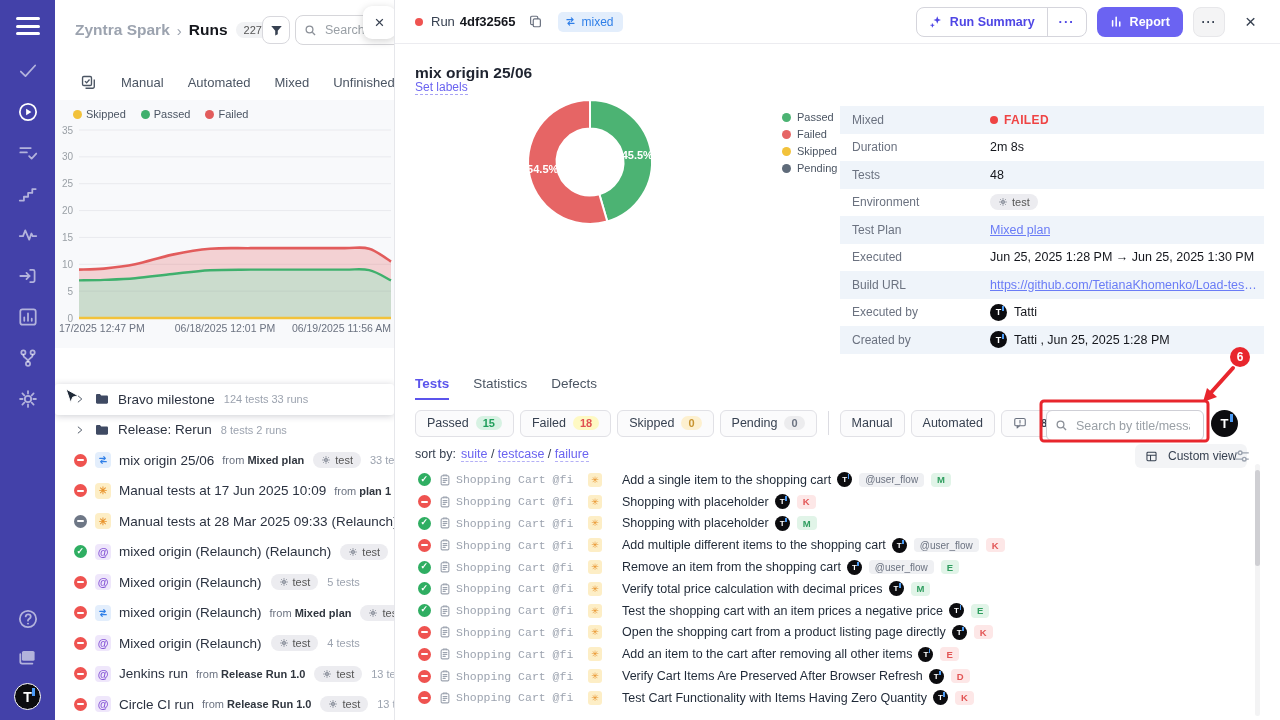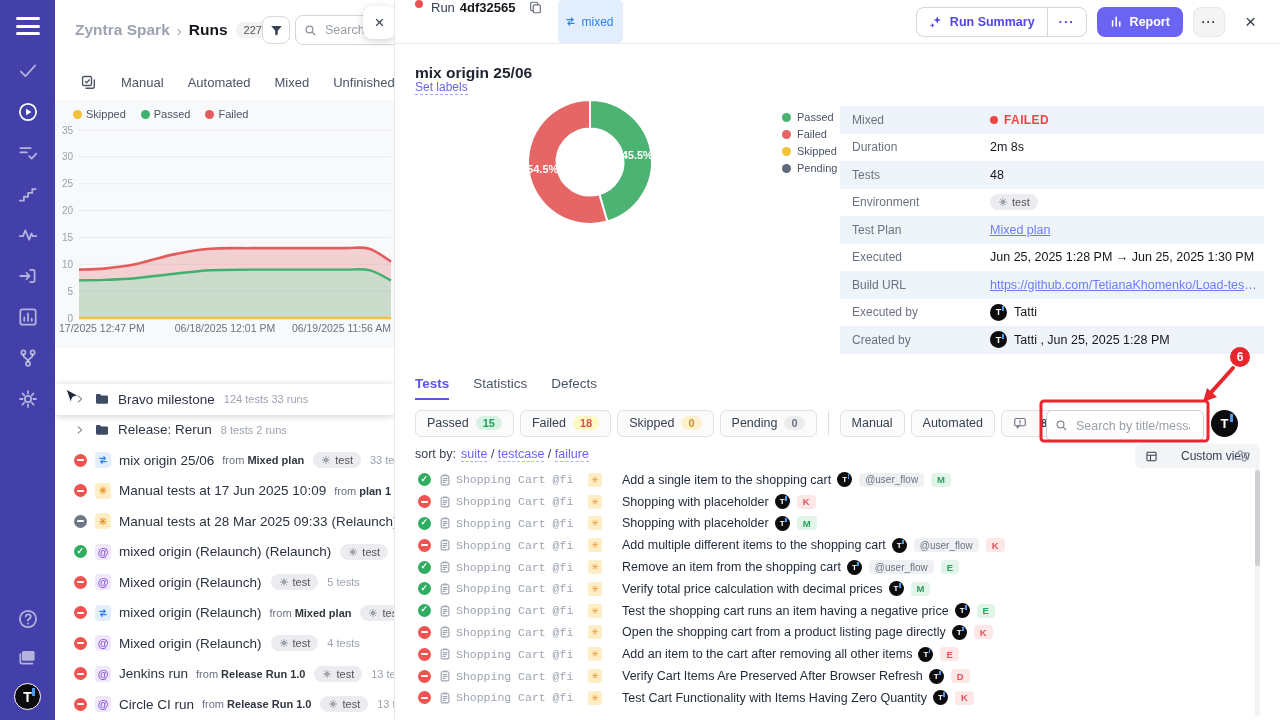--- a/index.html
+++ b/index.html
@@ -58,21 +58,21 @@
   .type-ico.automated { background:#efe7fb; color:#8655d6; font-size:11px; }
   .run-name { white-space:nowrap; }
   .run-from { margin-left:8px; font-size:11px; color:#6b7280; white-space:nowrap; }
   .run-from b { color:#30363f; }
   .env-chip { margin-left:9px; background:#ececf0; border-radius:10px; padding:2px 8px; font-size:11px; color:#555; display:inline-flex; align-items:center; gap:4px; white-space:nowrap; }
   .run-meta { margin-left:9px; font-size:11px; color:#9ca3af; white-space:nowrap; }
   #list-cursor { position:absolute; left:8px; top:4px; z-index:6; width:16px; height:18px; }
 
   
   #main-panel { position:absolute; left:395px; top:0; width:885px; height:720px; background:#fff; }
-  #run-header { position:absolute; left:0; top:0; width:100%; height:44px; border-bottom:1px solid #ececf0; display:flex; padding:0 18px 0 20px; }
+  #run-header { position:absolute; left:0; top:0; width:100%; height:44px; border-bottom:1px solid #ececf0; display:flex; align-items:center; padding:0 18px 0 20px; }
   .rh-dot { width:8px; height:8px; border-radius:50%; background:#ef5350; margin-right:8px; }
   .rh-label { font-size:13px; color:#374151; margin-right:5px; }
   .rh-id { font-size:13px; font-weight:700; color:#15171d; }
   .rh-copy { margin-left:12px; color:#6b7280; width:16px; height:16px; cursor:pointer; }
   .rh-chip { margin-left:14px; background:#e3eefc; color:#2f7fe8; font-size:12px; border-radius:5px; padding:3px 9px 3px 6px; display:inline-flex; align-items:center; gap:5px; cursor:default; }
   .rh-right { margin-left:auto; display:flex; align-items:center; gap:10px; }
   .btn-split { display:flex; align-items:center; border:1px solid #d5d5dc; border-radius:8px; height:30px; overflow:hidden; background:#fff; }
   .btn-split .main { padding:0 12px; font-size:12.5px; font-weight:700; color:#4f46e5; display:flex; align-items:center; gap:6px; height:100%; background:none; border:none; cursor:pointer; font-family:inherit; }
   .btn-split .more { padding:0 11px; border:none; border-left:1px solid #d5d5dc; background:none; color:#4f46e5; font-size:13px; font-weight:bold; height:100%; cursor:pointer; letter-spacing:1px; }
   .btn-report { background:#6b63f2; color:#fff; border:none; border-radius:8px; height:30px; padding:0 13px; font-size:12.5px; font-weight:700; display:flex; align-items:center; gap:7px; cursor:pointer; font-family:inherit; }
@@ -112,21 +112,21 @@
   .f-div { width:1px; height:24px; background:#dcdce2; margin:0 5px; }
   .f-chip .c-ico { color:#6b7280; display:flex; }
   #tests-search { position:absolute; left:651px; top:410px; width:158px; height:31px; border:1px solid #cfcfd6; border-radius:6px; background:#fff; display:flex; align-items:center; gap:6px; padding:0 8px; z-index:2; }
   #tests-search input { border:none; outline:none; width:118px; font-size:12.5px; color:#374151; font-family:"Liberation Sans",sans-serif; }
   #tests-search input::placeholder { color:#9aa0a6; }
   #filter-avatar { position:absolute; left:816px; top:410px; width:27px; height:27px; border-radius:50%; background:#0c0c0f; color:#fff; font-size:13px; font-weight:bold; display:flex; align-items:center; justify-content:center; cursor:pointer; position:absolute; }
   #filter-avatar i { position:absolute; right:5px; top:4px; width:3px; height:8px; background:#4b9bf5; }
 
   #sort-row { position:absolute; left:20px; top:447px; font-size:12.5px; color:#374151; display:flex; gap:5px; align-items:center; }
   .sort-link { color:#6a63f0; border-bottom:1px dashed #b4b0f6; cursor:pointer; }
-  #custom-view { position:absolute; left:740px; top:444px; height:24px; background:#f3f4f6; border:none; border-radius:6px; display:flex; align-items:center; gap:23px; padding:8px 10px; font-size:12px; color:#374151; cursor:pointer; font-family:inherit; }
+  #custom-view { position:absolute; left:740px; top:444px; height:24px; background:#f3f4f6; border:none; border-radius:6px; display:flex; align-items:center; gap:10px; padding:8px 10px; font-size:12px; color:#374151; cursor:pointer; font-family:inherit; }
   #sliders-btn { position:absolute; left:838px; top:447px; width:18px; height:18px; color:#9ca3af; background:none; border:none; padding:0; cursor:pointer; }
 
   #tests-list { position:absolute; left:0; top:469px; width:100%; }
   .t-row { height:21.8px; display:flex; align-items:center; padding-left:23px; cursor:pointer; }
   .t-status { width:13px; height:13px; border-radius:50%; position:relative; flex:none; }
   .t-status.passed { background:#2fae62; }
   .t-status.failed { background:#ef5350; }
   .t-status.passed::after { content:"✓"; color:#fff; font-size:9px; font-weight:bold; position:absolute; left:2.6px; top:0.2px; }
   .t-status.failed::after { content:""; position:absolute; left:3px; top:5.5px; width:7px; height:2px; background:#fff; border-radius:1px; }
   .t-clip { margin-left:7px; color:#9ca3af; width:14px; height:14px; flex:none; }
@@ -775,21 +775,21 @@
         <span class="t-status passed"></span>
         <span class="t-clip">
           <svg width="14" height="14" viewBox="0 0 20 20" fill="none" stroke="#9ca3af" stroke-width="1.6" stroke-linecap="round" stroke-linejoin="round">
             <rect x="4.5" y="4" width="11" height="13" rx="1.6"></rect>
             <path d="M7.5 4V2.8h5V4"></path>
             <path d="M7.3 8h5.4M7.3 10.7h5.4M7.3 13.4h3"></path>
           </svg>
         </span>
         <span class="t-suite">Shopping Cart @first…</span>
         <span class="t-mico">✳</span>
-        <span class="t-title">Test the shopping cart runs an item having a negative price</span>
+        <span class="t-title">Test the shopping cart with an item prices a negative price</span>
         <span class="t-avatar">T<i></i></span>
         <span class="t-letter green">E</span>
       </div>
       <div class="t-row">
         <span class="t-status failed"></span>
         <span class="t-clip">
           <svg width="14" height="14" viewBox="0 0 20 20" fill="none" stroke="#9ca3af" stroke-width="1.6" stroke-linecap="round" stroke-linejoin="round">
             <rect x="4.5" y="4" width="11" height="13" rx="1.6"></rect>
             <path d="M7.5 4V2.8h5V4"></path>
             <path d="M7.3 8h5.4M7.3 10.7h5.4M7.3 13.4h3"></path>

